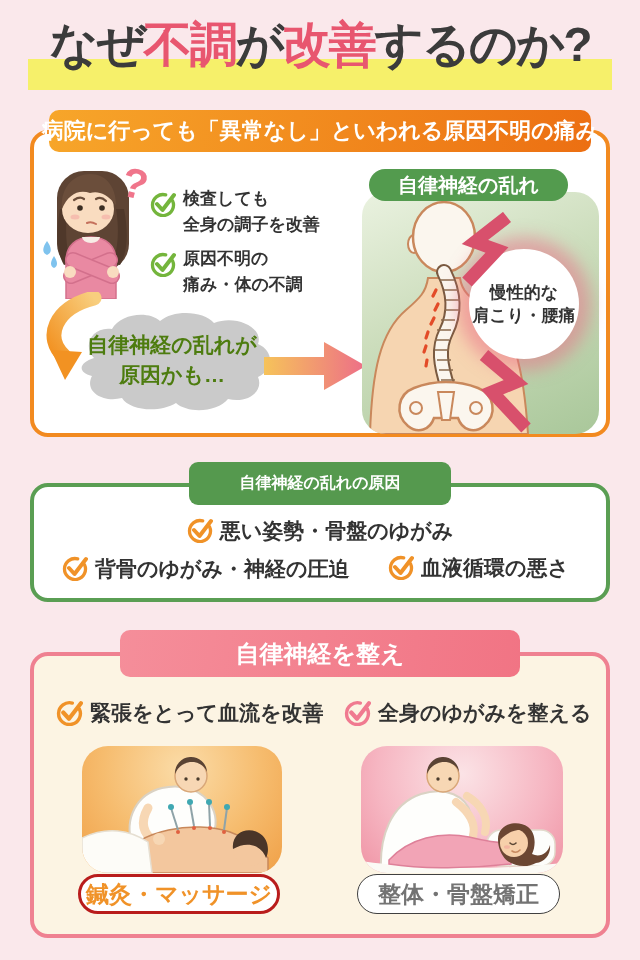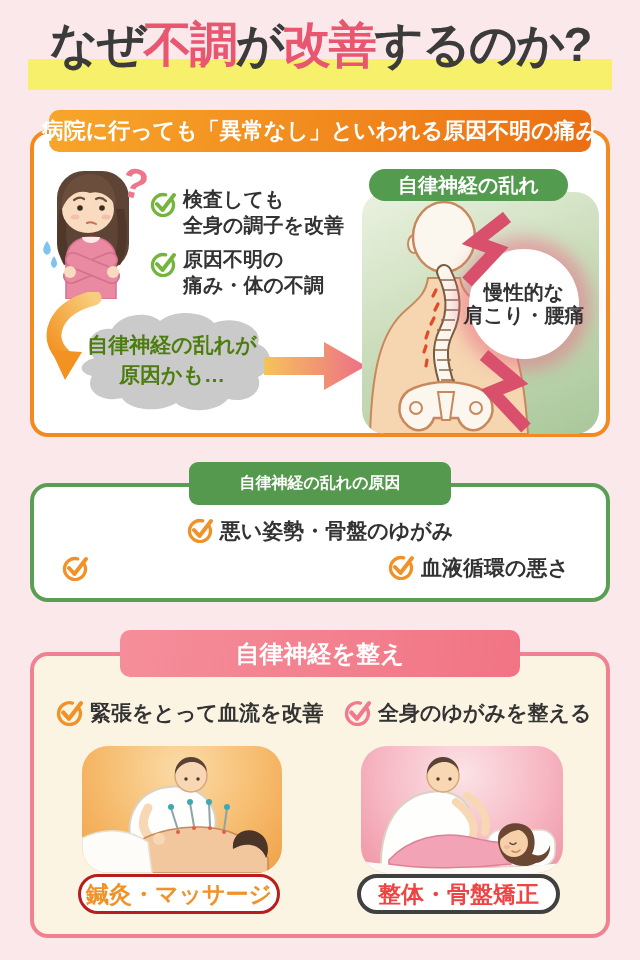--- a/index.html
+++ b/index.html
@@ -28,43 +28,43 @@
   .label3{left:120px;top:630px;width:400px;height:47px;border-radius:10px;
     background:linear-gradient(100deg,#F58E9A,#F17484);font-size:24px;flex-direction:column;}
   .label3 .t-yellow{color:#F7E84D;}
   
   .check-item{position:absolute;display:flex;gap:7px;align-items:flex-start;white-space:nowrap;}
   .ck{flex:0 0 auto;display:inline-block;}
   .ck svg{display:block;}
   .ck-green{color:#74B53C;}
   .ck-orange{color:#F09228;}
   .ck-pink{color:#F07A90;}
-  .check-text{font-size:20px;line-height:26px;color:#333;}
+  .check-text{font-size:17px;line-height:26px;color:#333;}
   .s2-text,.s3-text{font-size:21px;line-height:27px;color:#333;}
   .s2row1{position:absolute;left:30px;top:517px;width:580px;display:flex;justify-content:center;gap:7px;}
   
   .blob-text{position:absolute;left:64px;top:330px;width:216px;text-align:center;
     color:#4d7c0f;font-size:21px;line-height:30px;white-space:nowrap;}
   
   .nerve-panel{position:absolute;left:362px;top:192px;width:237px;height:242px;border-radius:24px;overflow:hidden;
     background:linear-gradient(155deg,#EAF2E0 0%,#CCDDBC 45%,#A9C79A 100%);}
   .nerve-pill{left:369px;top:169px;width:199px;height:32px;border-radius:16px;background:#539B4E;font-size:20px;}
   .pain-bubble{position:absolute;left:469px;top:249px;width:110px;height:110px;border-radius:50%;background:#fff;
     box-shadow:0 0 16px 12px rgba(233,110,135,.5);display:flex;flex-direction:column;align-items:center;justify-content:center;
-    font-size:20px;line-height:23px;color:#333;text-align:center;white-space:nowrap;}
+    font-size:17px;line-height:23px;color:#333;text-align:center;white-space:nowrap;}
   .qmark{position:absolute;left:122px;top:160px;font-size:42px;font-weight:900;color:#F0758B;transform:rotate(14deg);}
   
   .card{position:absolute;top:746px;height:127px;border-radius:26px;overflow:hidden;}
   .card1{left:82px;width:200px;background:radial-gradient(circle at 50% 18%,#FBDCA8 0%,#F6BC6E 55%,#F0A047 100%);}
   .card2{left:361px;width:202px;background:radial-gradient(circle at 50% 22%,#FBE3E6 0%,#F6B6C2 60%,#EF93A4 100%);}
   .card svg{position:absolute;left:0;top:0;width:100%;height:100%;}
   .pill{position:absolute;top:874px;height:40px;border-radius:22px;background:#fff;box-sizing:border-box;
     display:flex;align-items:center;justify-content:center;font-size:23px;white-space:nowrap;}
   .pill1{left:78px;width:202px;border:3px solid #b91c1c;color:#F09228;}
-  .pill2{left:357px;width:203px;border:4px solid #404040;color:#ef4444;}
+  .pill2{left:357px;width:203px;border:1px solid #404040;color:#737373;}
 </style>
 </head>
 <body>
 
 <div class="canvas">
 
   <div class="title-band"></div>
   <h1 class="title">
     <span>なぜ</span><span class="t-accent">不調</span><span>が</span><span class="t-accent">改善</span><span>するのか?</span>
   </h1>
@@ -205,20 +205,21 @@
       </span>
     <span class="s2-text">悪い姿勢・骨盤のゆがみ</span>
   </div>
   <div class="check-item" style="left:62px;top:555px;">
     <span class="ck ck-orange">
       <svg width="26" height="26" viewBox="0 0 26 26">
         <path d="M22.5,9.6 A10.5,10.5 0 1 1 15.7,3.9" fill="none" stroke="currentColor" stroke-width="3.3" stroke-linecap="round"></path>
         <path d="M7,13 L12.5,19 L24,4" fill="none" stroke="currentColor" stroke-width="4" stroke-linecap="round" stroke-linejoin="round"></path>
       </svg>
       </span>
+    <span class="s2-text">背骨のゆがみ・神経の圧迫</span>
   </div>
   <div class="check-item" style="left:388px;top:554px;">
     <span class="ck ck-orange">
       <svg width="26" height="26" viewBox="0 0 26 26">
         <path d="M22.5,9.6 A10.5,10.5 0 1 1 15.7,3.9" fill="none" stroke="currentColor" stroke-width="3.3" stroke-linecap="round"></path>
         <path d="M7,13 L12.5,19 L24,4" fill="none" stroke="currentColor" stroke-width="4" stroke-linecap="round" stroke-linejoin="round"></path>
       </svg>
       </span>
     <span class="s2-text">血液循環の悪さ</span>
   </div>

